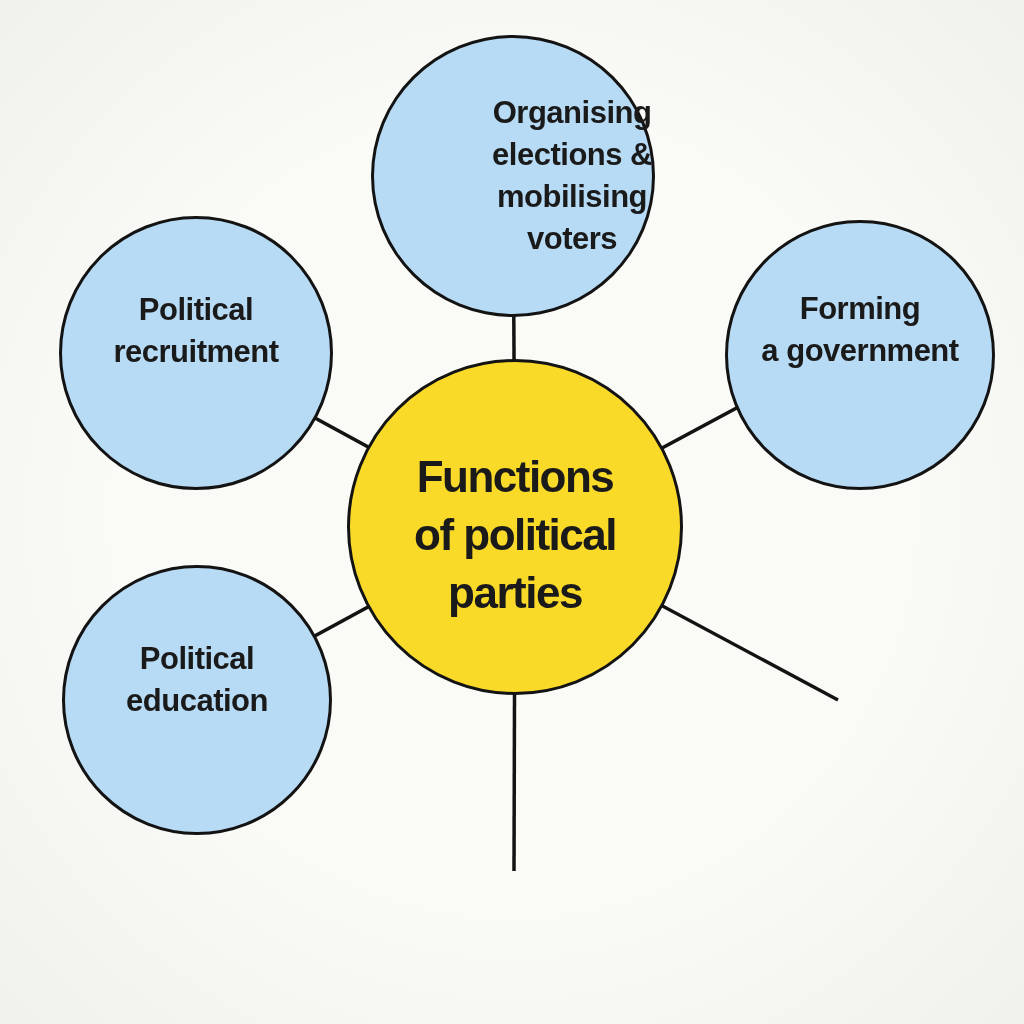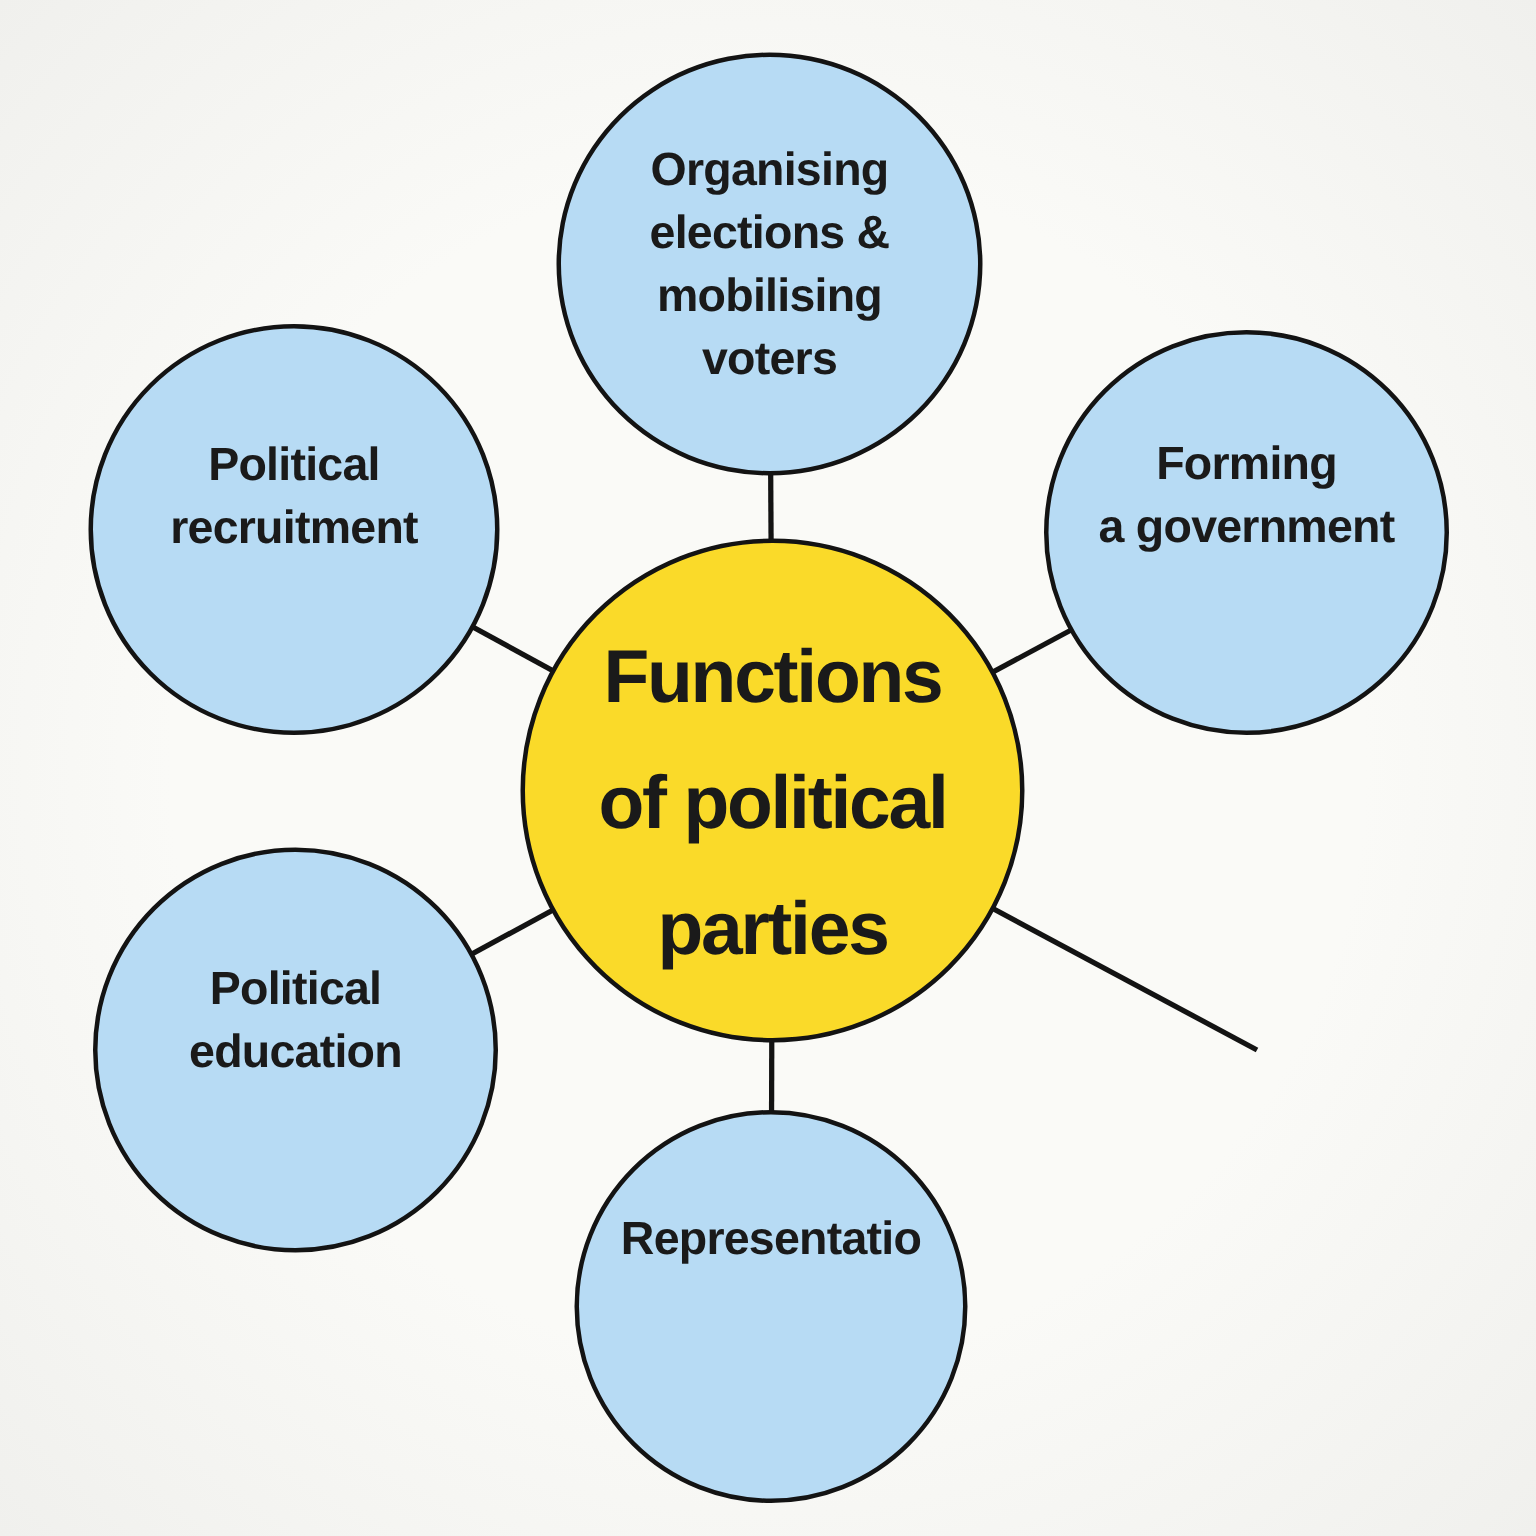--- a/index.html
+++ b/index.html
@@ -43,22 +43,22 @@
   }
   .label {
     white-space: pre-line;
     color: var(--text);
     font-weight: 700;
     line-height: 42px;
     font-size: 31px;
     letter-spacing: -0.5px;
   }
   .center-node .label {
-    font-size: 50px;
-    line-height: 84px;
+    font-size: 44px;
+    line-height: 58px;
     letter-spacing: -1.5px;
     transform: translateY(8px);
   }
   .n-top-left .label     { transform: translateY(-22px); }
   .n-top-right .label    { transform: translateY(-25px); }
   .n-bottom-left .label  { transform: translateY(-20px); }
   .n-bottom .label       { transform: translateY(-45px); }
 </style>
 </head>
 <body>
@@ -73,36 +73,33 @@
     <line x1="515" y1="527" x2="838" y2="700"></line>
     <line x1="515" y1="527" x2="514" y2="871"></line>
   </svg>
 
   <div class="node center-node" style="left:347px; top:359px; width:336px; height:336px;">
     <span class="label">Functions
 of political
 parties</span>
   </div>
 
-  <div class="node outer n-top" style="left:371px; top:35px; width:284px; height:282px;">
+  <div class="node outer n-top" style="left:371px; top:35px; width:284px; height:282px;justify-content:flex-end;">
     <span class="label">Organising
 elections &amp;
 mobilising
 voters</span>
   </div>
 
-  <div class="node outer n-top-right" style="left:696px; top:220px; width:270px; height:270px;">
+  <div class="node outer n-top-right" style="left:725px; top:220px; width:270px; height:270px;">
     <span class="label">Forming
 a government</span>
   </div>
 
 
-  <div class="node outer n-bottom" style="left:383px; top:740px; width:262px; height:262px;">
-    <span class="label">Representatio</span>
-  </div>
 
   <div class="node outer n-bottom-left" style="left:62px; top:565px; width:270px; height:270px;">
     <span class="label">Political
 education</span>
   </div>
 
   <div class="node outer n-top-left" style="left:59px; top:216px; width:274px; height:274px;">
     <span class="label">Political
 recruitment</span>
   </div>

